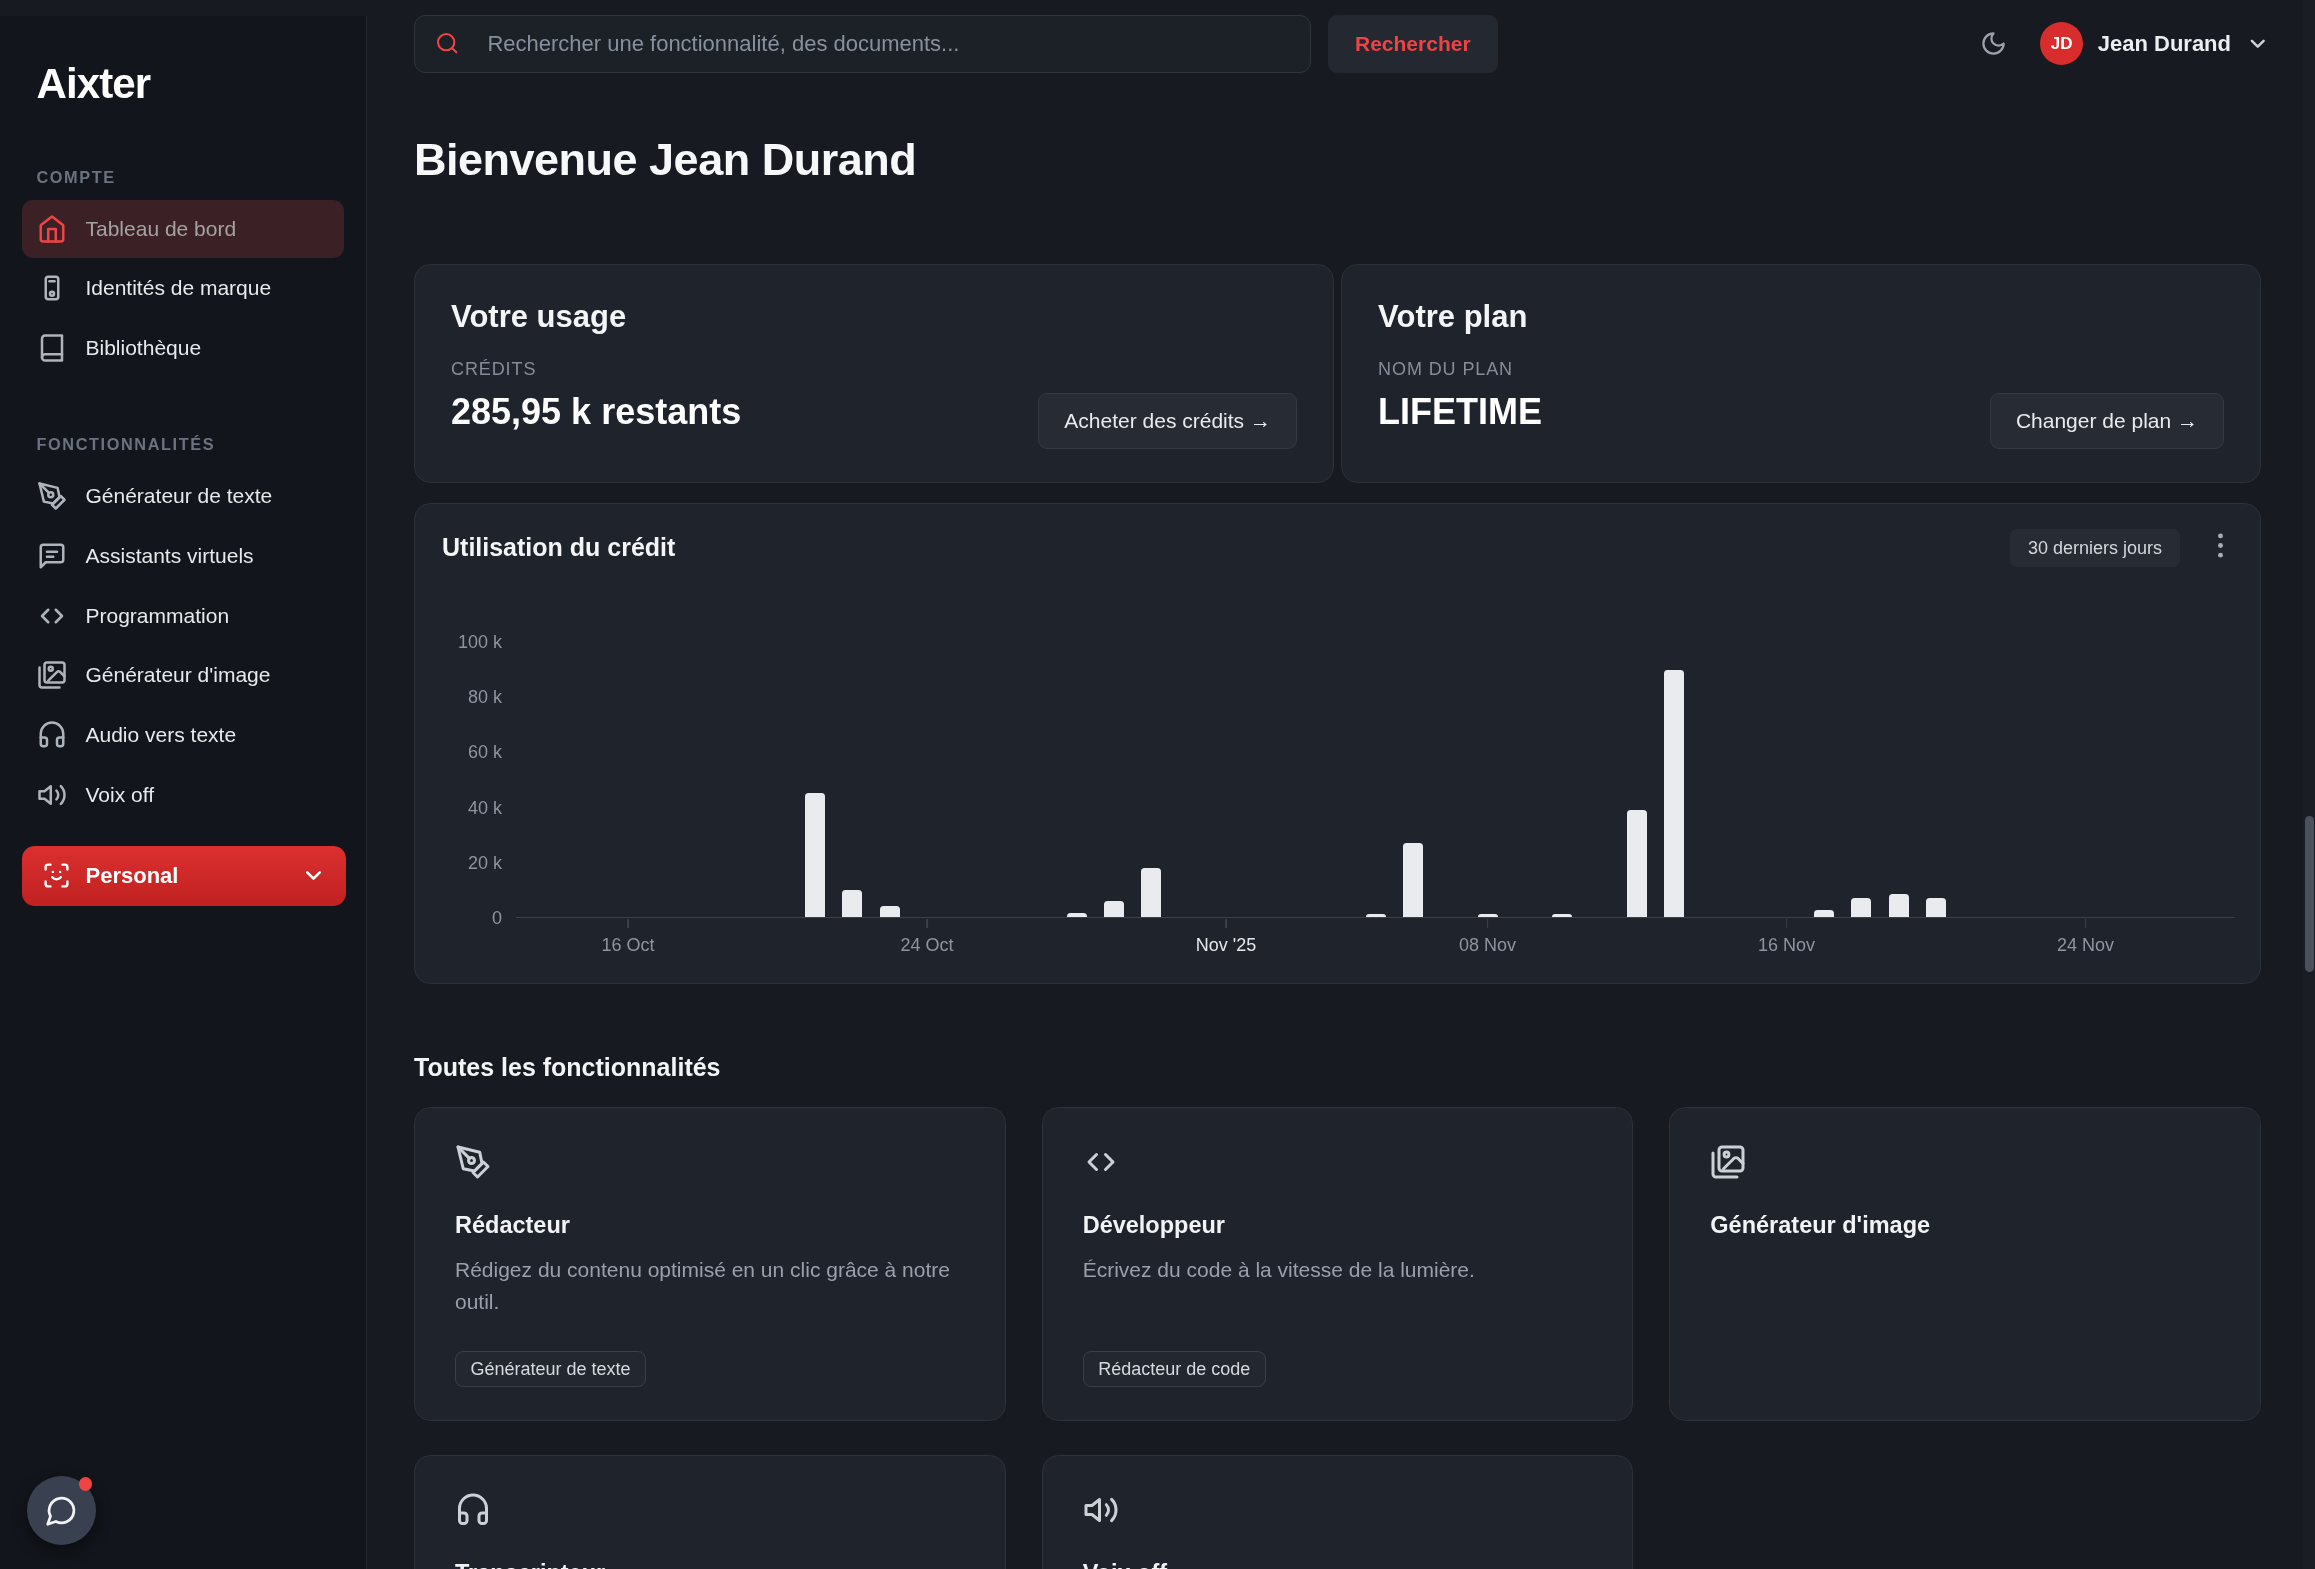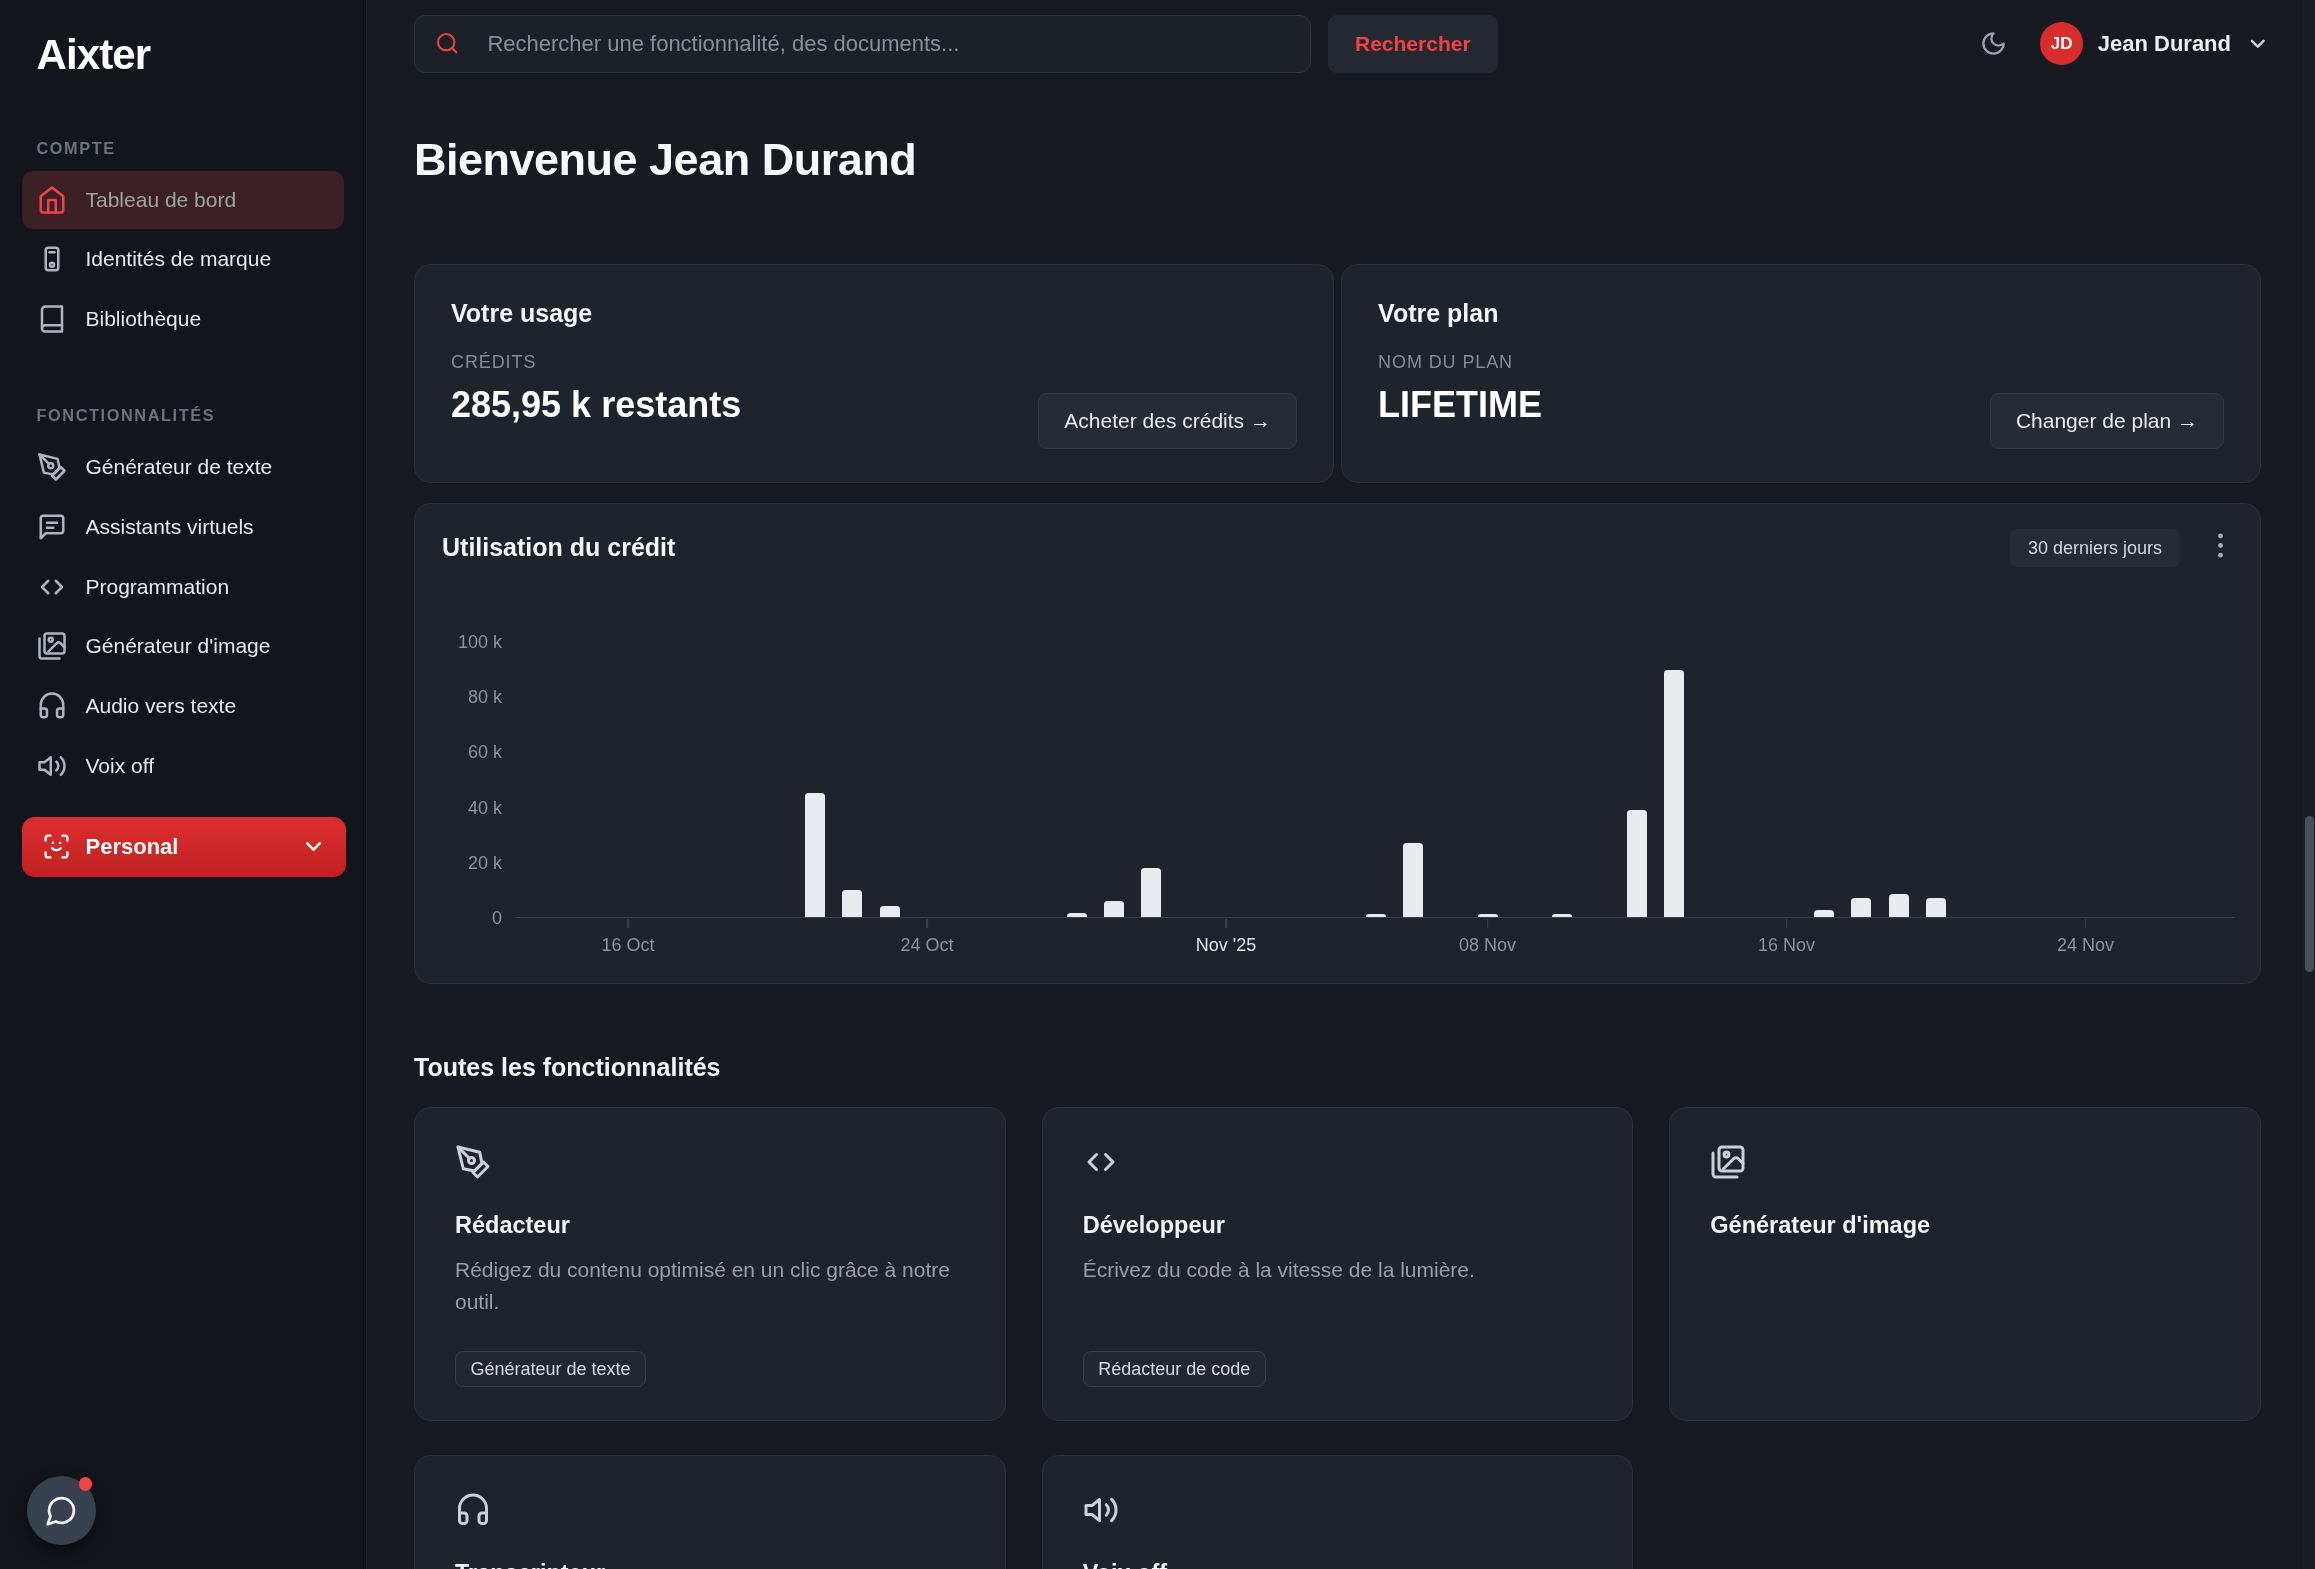--- a/index.html
+++ b/index.html
@@ -1,21 +1,21 @@
 <!DOCTYPE html>
 <html style="font-size:14.5px"><head>
 <meta charset="utf-8">
 <style>
   * { margin:0; padding:0; box-sizing:border-box; }
   body { background:#0e1014; font-family:"Liberation Sans", sans-serif; }
   .page { position:relative; width:2316px; height:1569px; background:#171a21; overflow:hidden; }
 
   
-  .sidebar { position:absolute; left:0; top:0; bottom:0; width:367px; background:#12151b;
-             border-right:0.9px solid #252932; padding:4px 22px; }
+  .sidebar { position:absolute; left:0; top:16px; bottom:0; width:367px; background:#12151b;
+             border-right:0.9px solid #252932; padding:17px 22px; }
   .logo { margin:27px 0 0 14.5px; font-size:42px; font-weight:800; color:#ffffff; letter-spacing:-0.9px; }
   .section-label { margin:58px 0 12.7px 14.5px; font-size:16.3px; font-weight:700; color:#6c7380; letter-spacing:1.6px; }
   .section-label.first { margin-top:60px; }
   .nav-item { display:flex; align-items:center; gap:19px; height:58px; margin:1.8px 0; padding:0 14.5px;
               border-radius:11px; color:#e7e9ec; font-size:21px; cursor:pointer; }
   .nav-item svg { width:30px; height:30px; color:#aeb4bd; flex:none; }
   .nav-item.active { background:#3b2126; color:#a3a3a3; }
   .nav-item.active svg { color:#ef4444; }
   .workspace-btn { margin-top:22px; width:324px; height:60px; display:flex; align-items:center; gap:14.5px;
                    padding:0 20px; border:none; border-radius:12.7px; cursor:pointer;
@@ -48,21 +48,21 @@
             font-weight:700; display:flex; align-items:center; justify-content:center; }
   .user-name { font-size:22px; font-weight:600; color:#eceef1; }
   .user-menu .chev { width:23.5px; height:23.5px; color:#cfd3d9; }
 
   
   .welcome { position:absolute; left:414px; top:134px; font-size:45px; font-weight:700; color:#f7f8fa;
              letter-spacing:-0.5px; }
   .card { background:#1f232b; border:0.9px solid #2c313a; border-radius:16.3px; }
   .stats-row { position:absolute; left:414px; top:264px; width:1847px; display:flex; gap:7.2px; }
   .stat-card { flex:1; height:219px; padding:34px 36px; position:relative; }
-  .card-title { font-size:25px; font-weight:700; color:#f3f5f7; }
+  .card-title { font-size:31px; font-weight:700; color:#f3f5f7; }
   .card-label { margin-top:23.5px; font-size:18px; color:#868d99; letter-spacing:0.9px; }
   .card-value { margin-top:11px; font-size:36px; font-weight:700; color:#ffffff; }
   .card-btn { position:absolute; top:128px; right:36px; height:56px; padding:0 25px; background:#272b33;
               border:0.9px solid #343944; border-radius:9px; color:#e8eaee; font-size:21px; cursor:pointer;
               font-family:"Liberation Sans", sans-serif; }
 
   
   .chart-card { position:absolute; left:414px; top:503px; width:1847px; height:481px; }
   .chart-title { position:absolute; left:27px; top:29px; font-size:25px; font-weight:700; color:#f3f5f7; }
   .range-pill { position:absolute; right:80px; top:25px; height:38px; padding:0 18px; background:#272b33;

